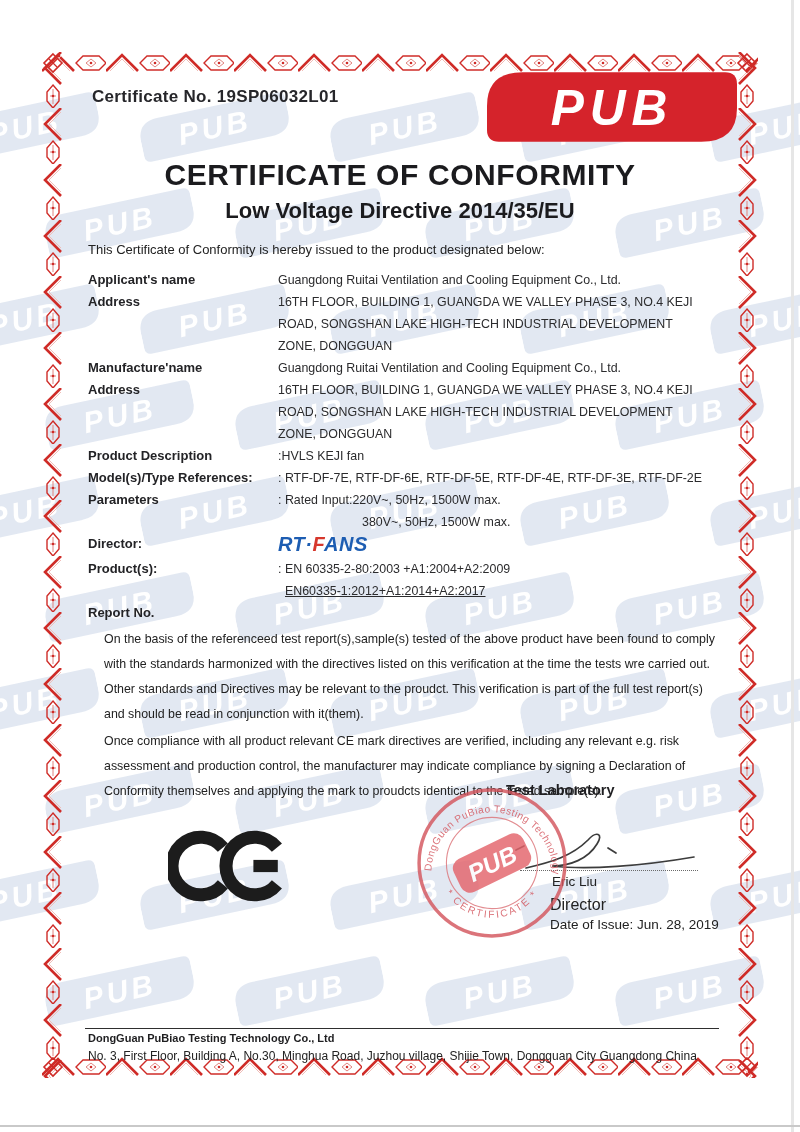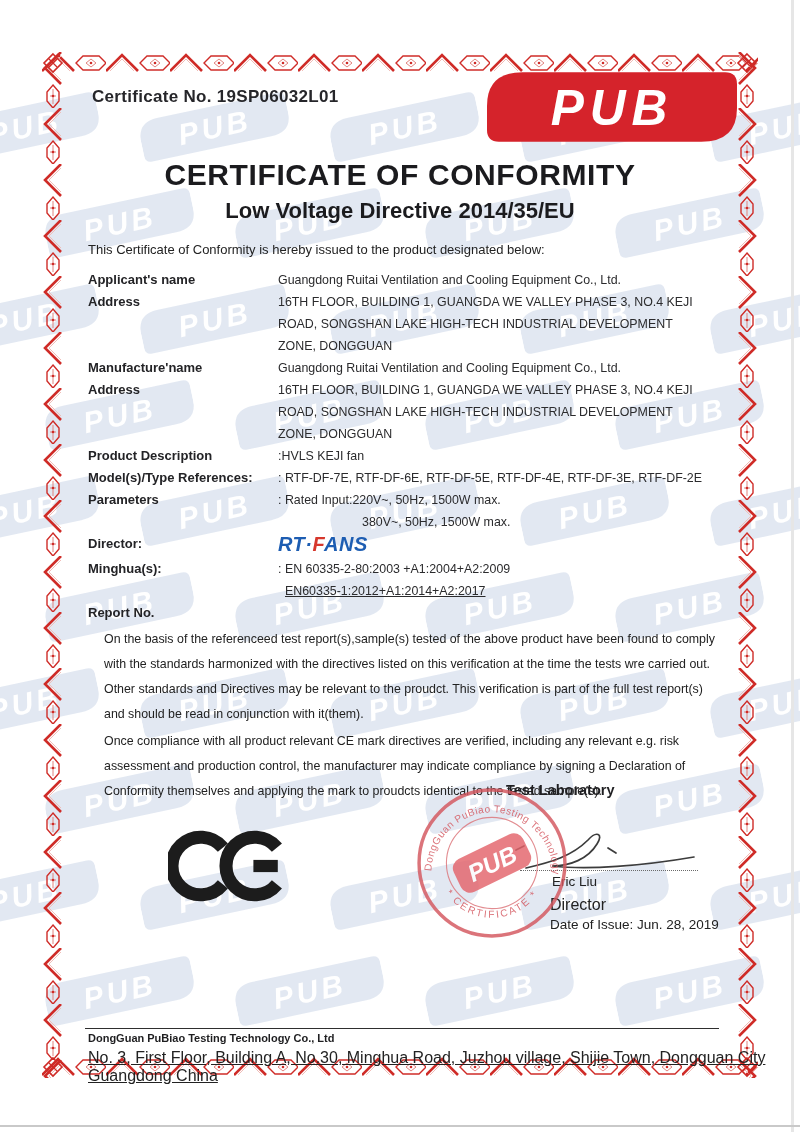--- a/index.html
+++ b/index.html
@@ -38,21 +38,21 @@
   .lab-heading{position:absolute;left:506px;top:782px;font-size:14.5px;font-weight:bold;color:#1f1f22;}
   .signature{position:absolute;left:512px;top:816px;z-index:4;}
   .sig-line{position:absolute;left:520px;top:870px;width:178px;border-top:1.5px dotted #6a6a6a;z-index:4;}
   .signer-name{position:absolute;left:552px;top:874px;font-size:13.5px;color:#222;z-index:4;}
   .signer-role{position:absolute;left:550px;top:896px;font-size:16px;color:#222;z-index:4;}
   .issue-date{position:absolute;left:550px;top:917px;font-size:13.5px;color:#222;z-index:4;}
   .stamp{position:absolute;left:413px;top:784px;z-index:5;opacity:.82;}
   
   .footer-line{position:absolute;left:85px;top:1028px;width:634px;border-top:1.5px solid #2e2e2e;}
   .footer-company{position:absolute;left:88px;top:1032px;font-size:11px;font-weight:bold;color:#1e1e20;}
-  .footer-address{position:absolute;left:88px;top:1049px;font-size:16px;color:#222;text-decoration:underline;}
+  .footer-address{position:absolute;left:88px;top:1049px;font-size:12px;color:#222;}
   
   .scan-edge-right{position:absolute;left:791px;top:0;width:3px;height:1132px;background:#e6e6e6;z-index:6;}
   .scan-edge-bottom{position:absolute;left:0;top:1125px;width:800px;height:2px;background:#c9c9c9;z-index:6;}
 </style>
 </head>
 <body>
 
 <div class="page">
 
   <svg width="0" height="0" style="position:absolute" aria-hidden="true">
@@ -352,21 +352,21 @@
           <div class="field-value">
             <div class="field-line">: Rated Input:220V~, 50Hz, 1500W max.</div>
             <div class="field-line" style="padding-left: 84px;">380V~, 50Hz, 1500W max.</div>
           </div>
         </div>
         <div class="field-row">
           <div class="field-label">Director:</div>
           <div class="field-value"><span class="tm-logo"><span>RT·</span><span class="tm-f">F</span><span>ANS</span></span></div>
         </div>
         <div class="field-row">
-          <div class="field-label">Minghua(s):</div>
+          <div class="field-label">Product(s):</div>
           <div class="field-value">
             <div class="field-line">: EN 60335-2-80:2003 +A1:2004+A2:2009</div>
             <div class="field-line" style="padding-left: 7px; text-decoration: underline;">EN60335-1:2012+A1:2014+A2:2017</div>
           </div>
         </div>
         <div class="field-row">
           <div class="field-label">Report No.</div>
         </div>
       </div>
 

